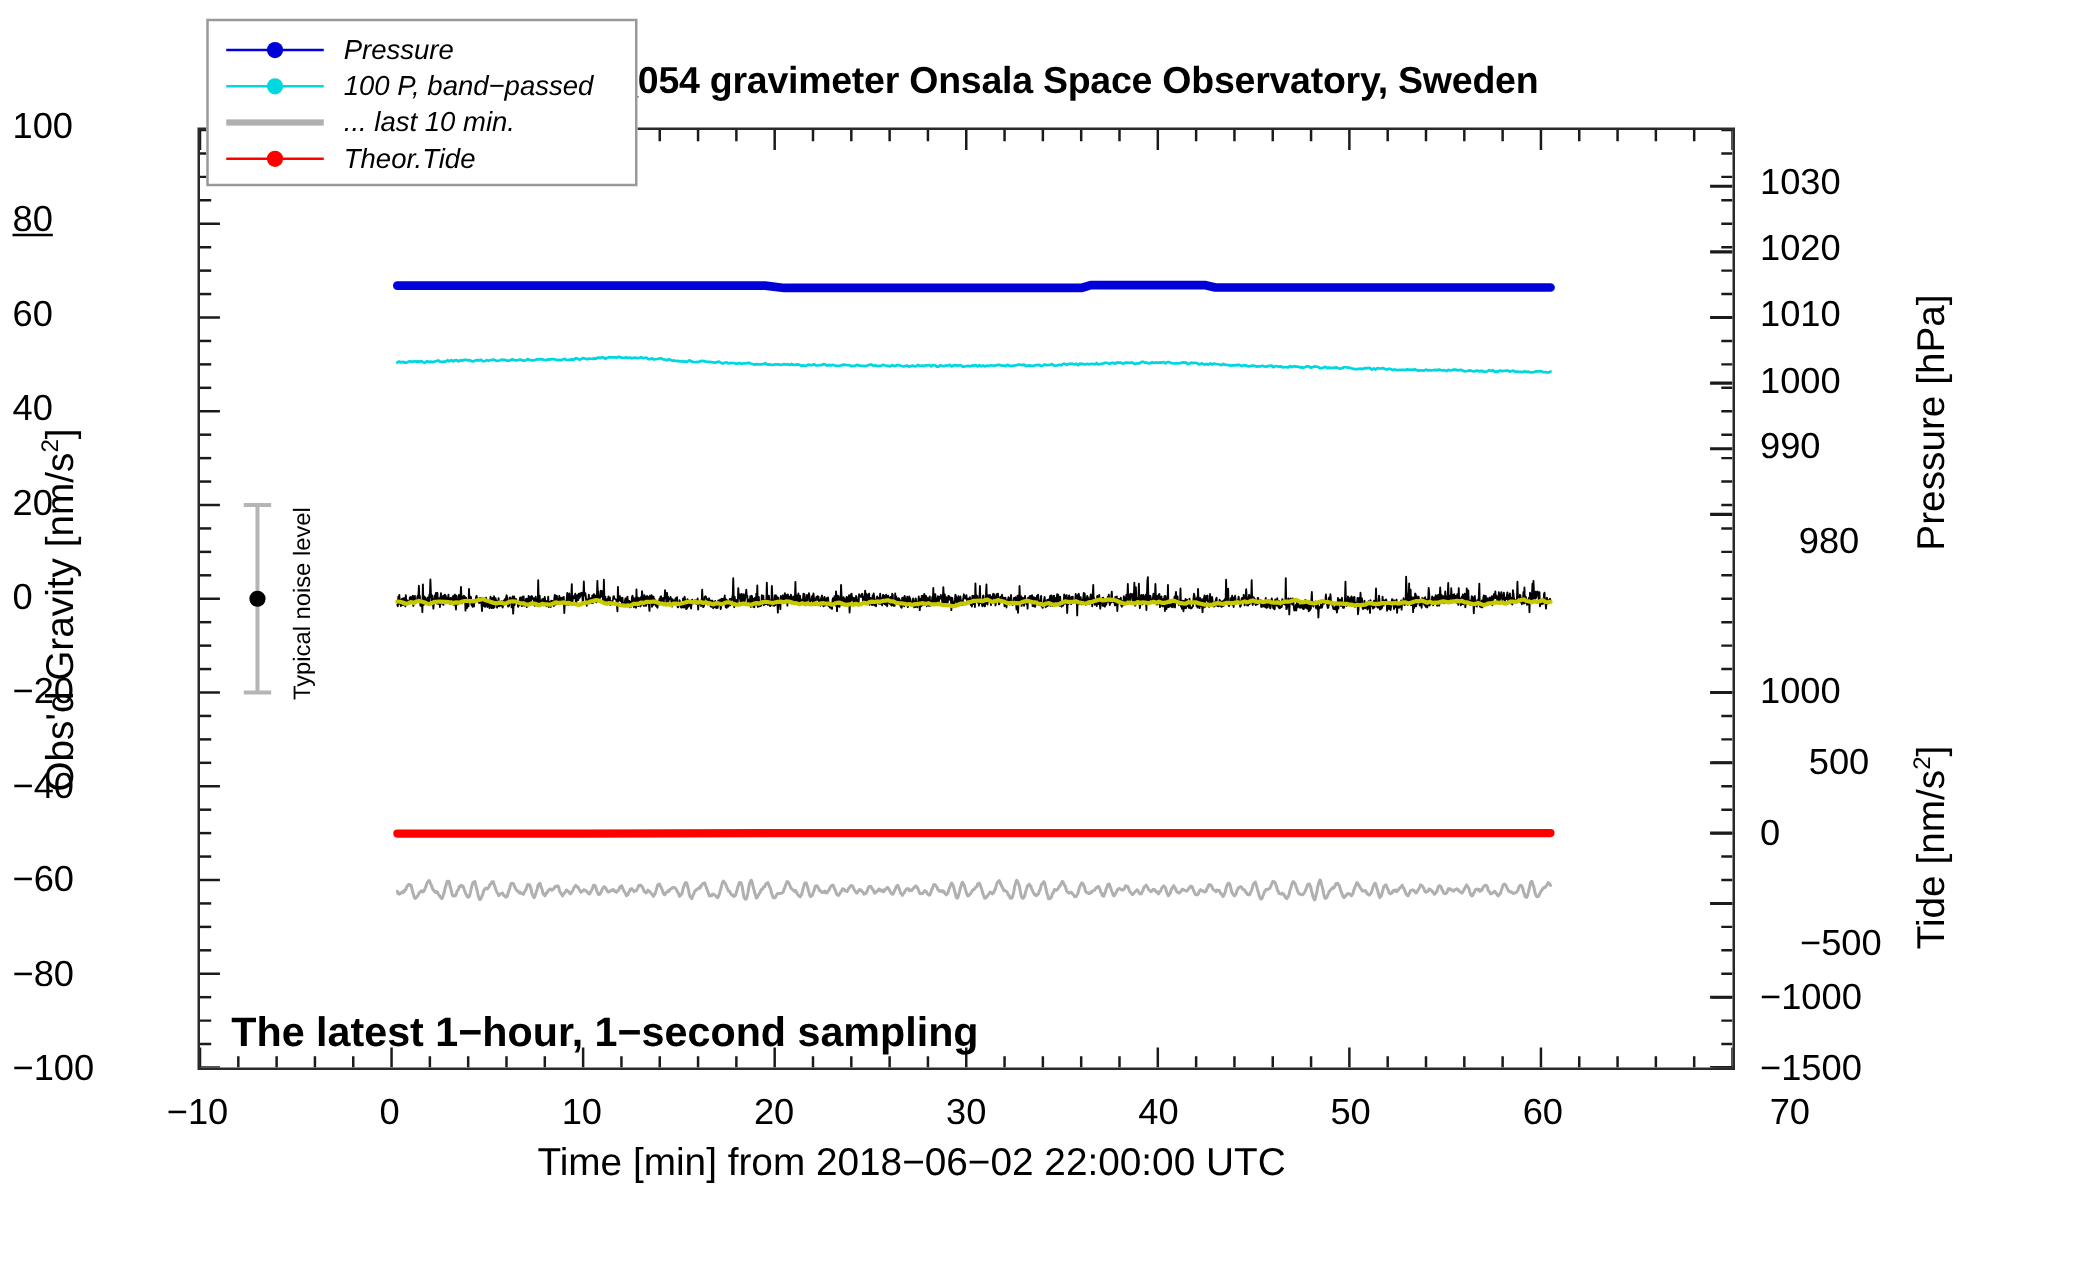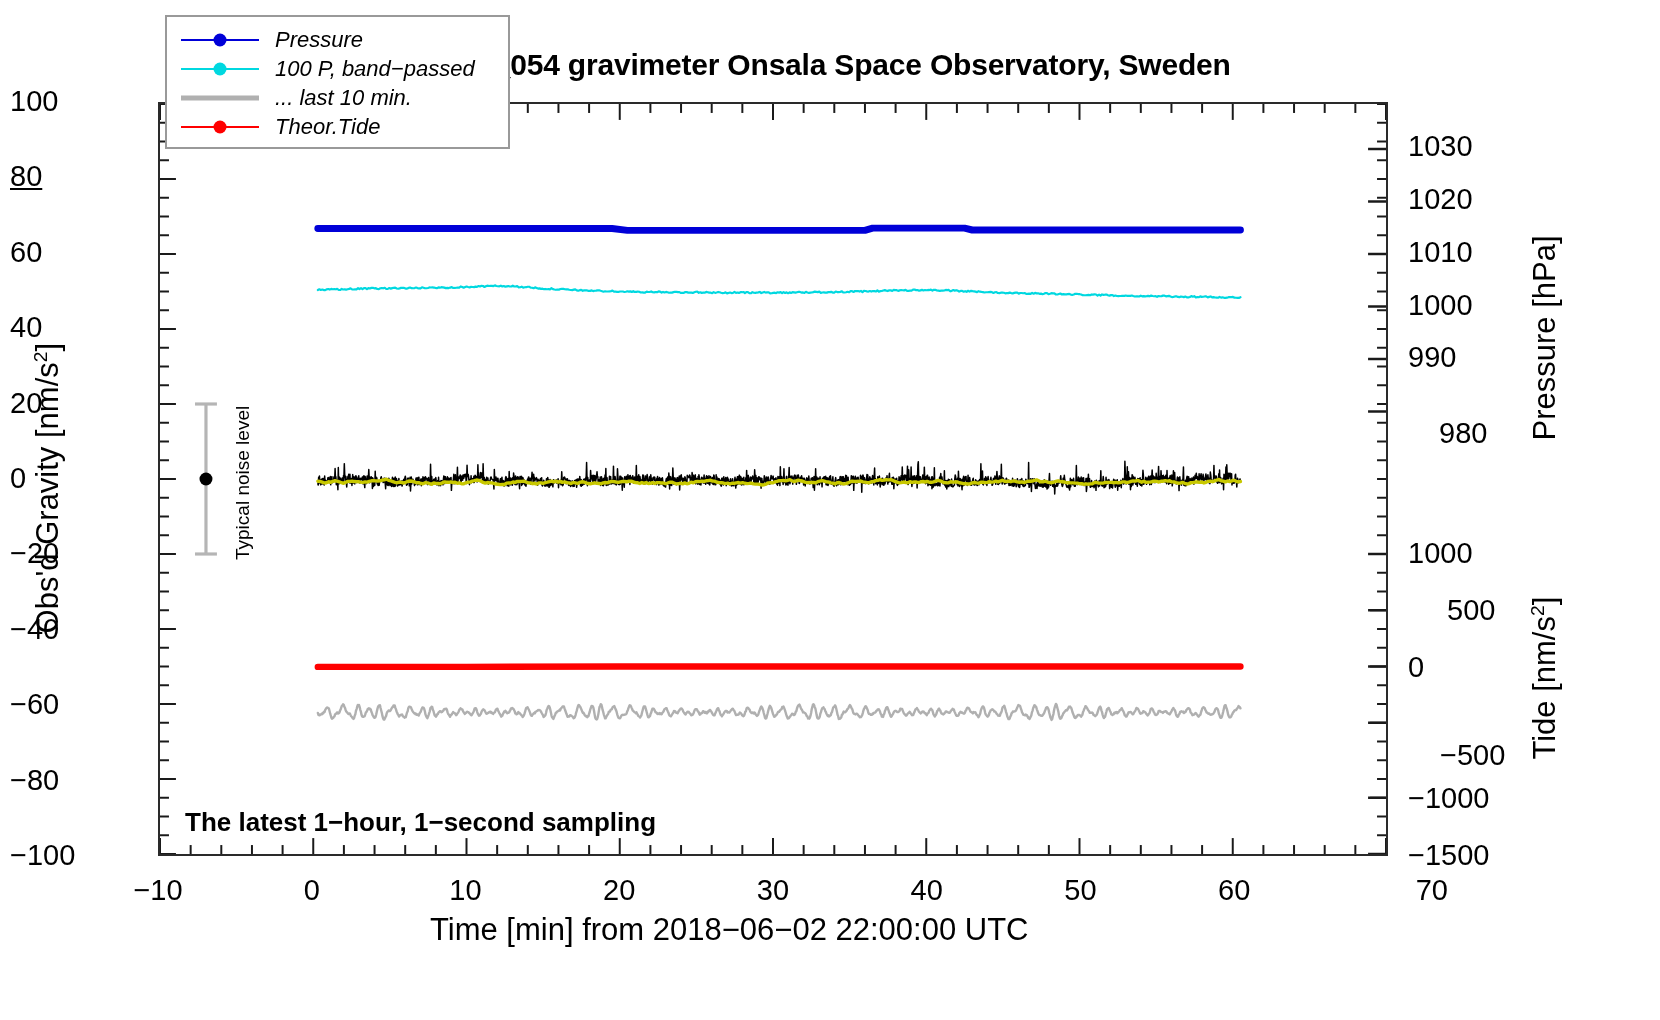--- a/index.html
+++ b/index.html
@@ -114,21 +114,21 @@
     position: absolute;
     font-size: 19px;
     white-space: nowrap;
     transform: rotate(-90deg);
     transform-origin: left top;
   }
 
   
   .footnote {
     position: absolute;
-    font-size: 26px;
+    font-size: 33px;
     font-weight: bold;
     white-space: nowrap;
   }
   #note-left  { left: 185px; top: 807px; }
   #note-right { left: 945px; top: 807px; }
 
   sup { font-size: 0.62em; vertical-align: super; }
 </style>
 </head>
 <body>

